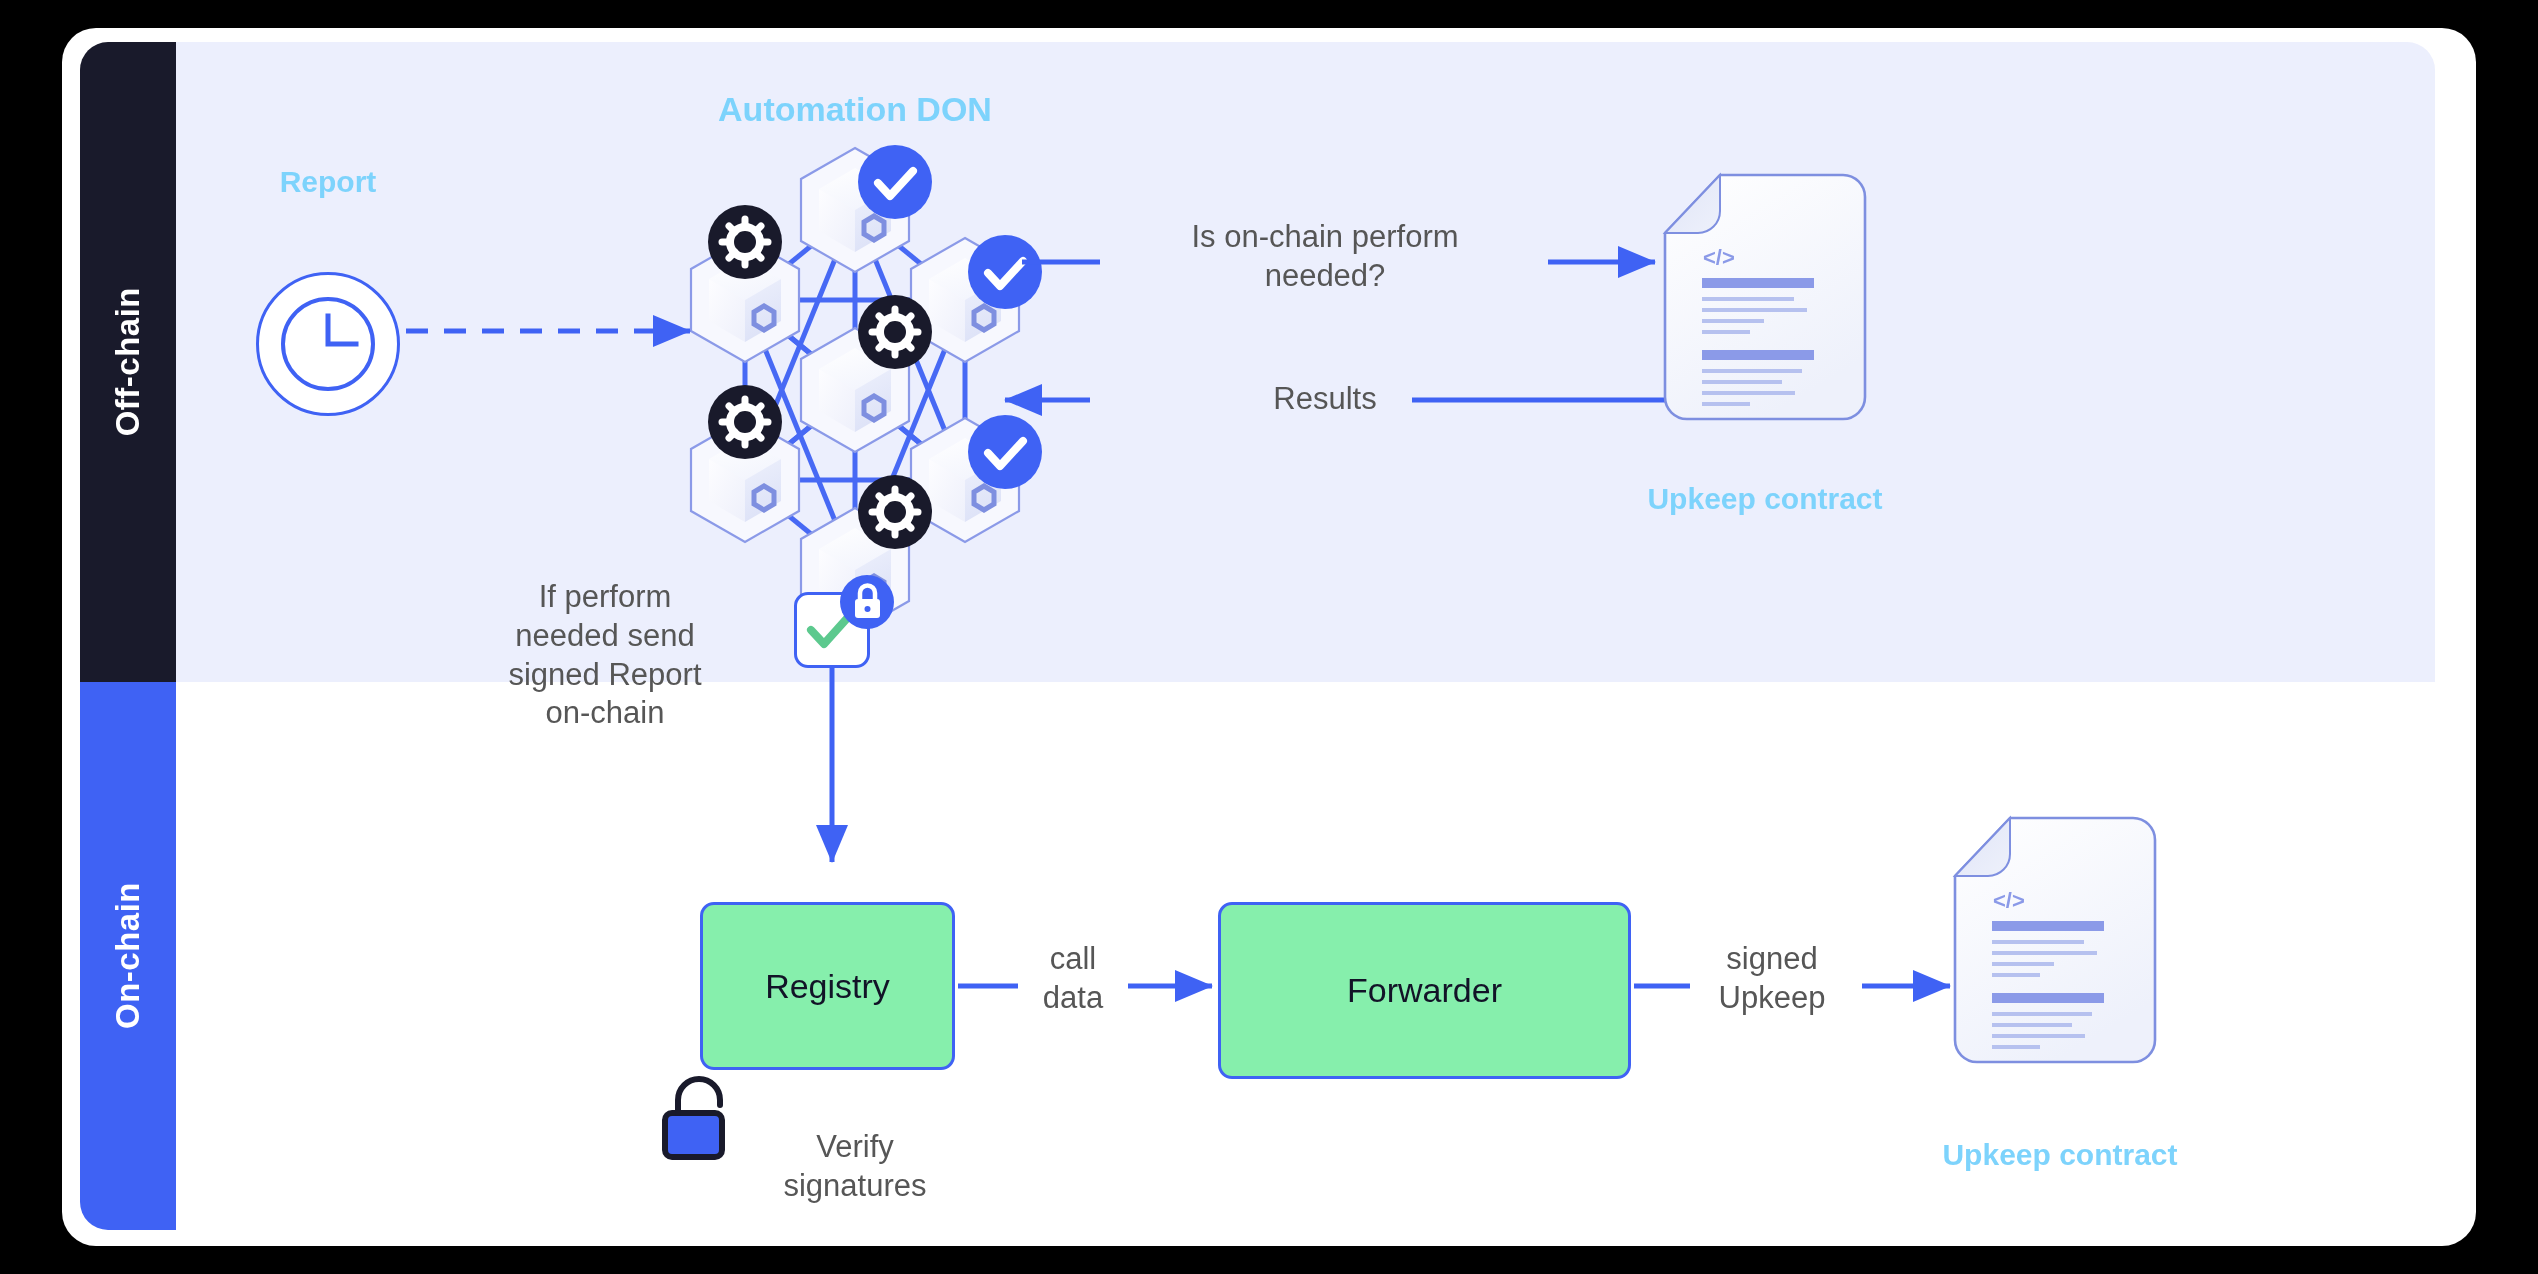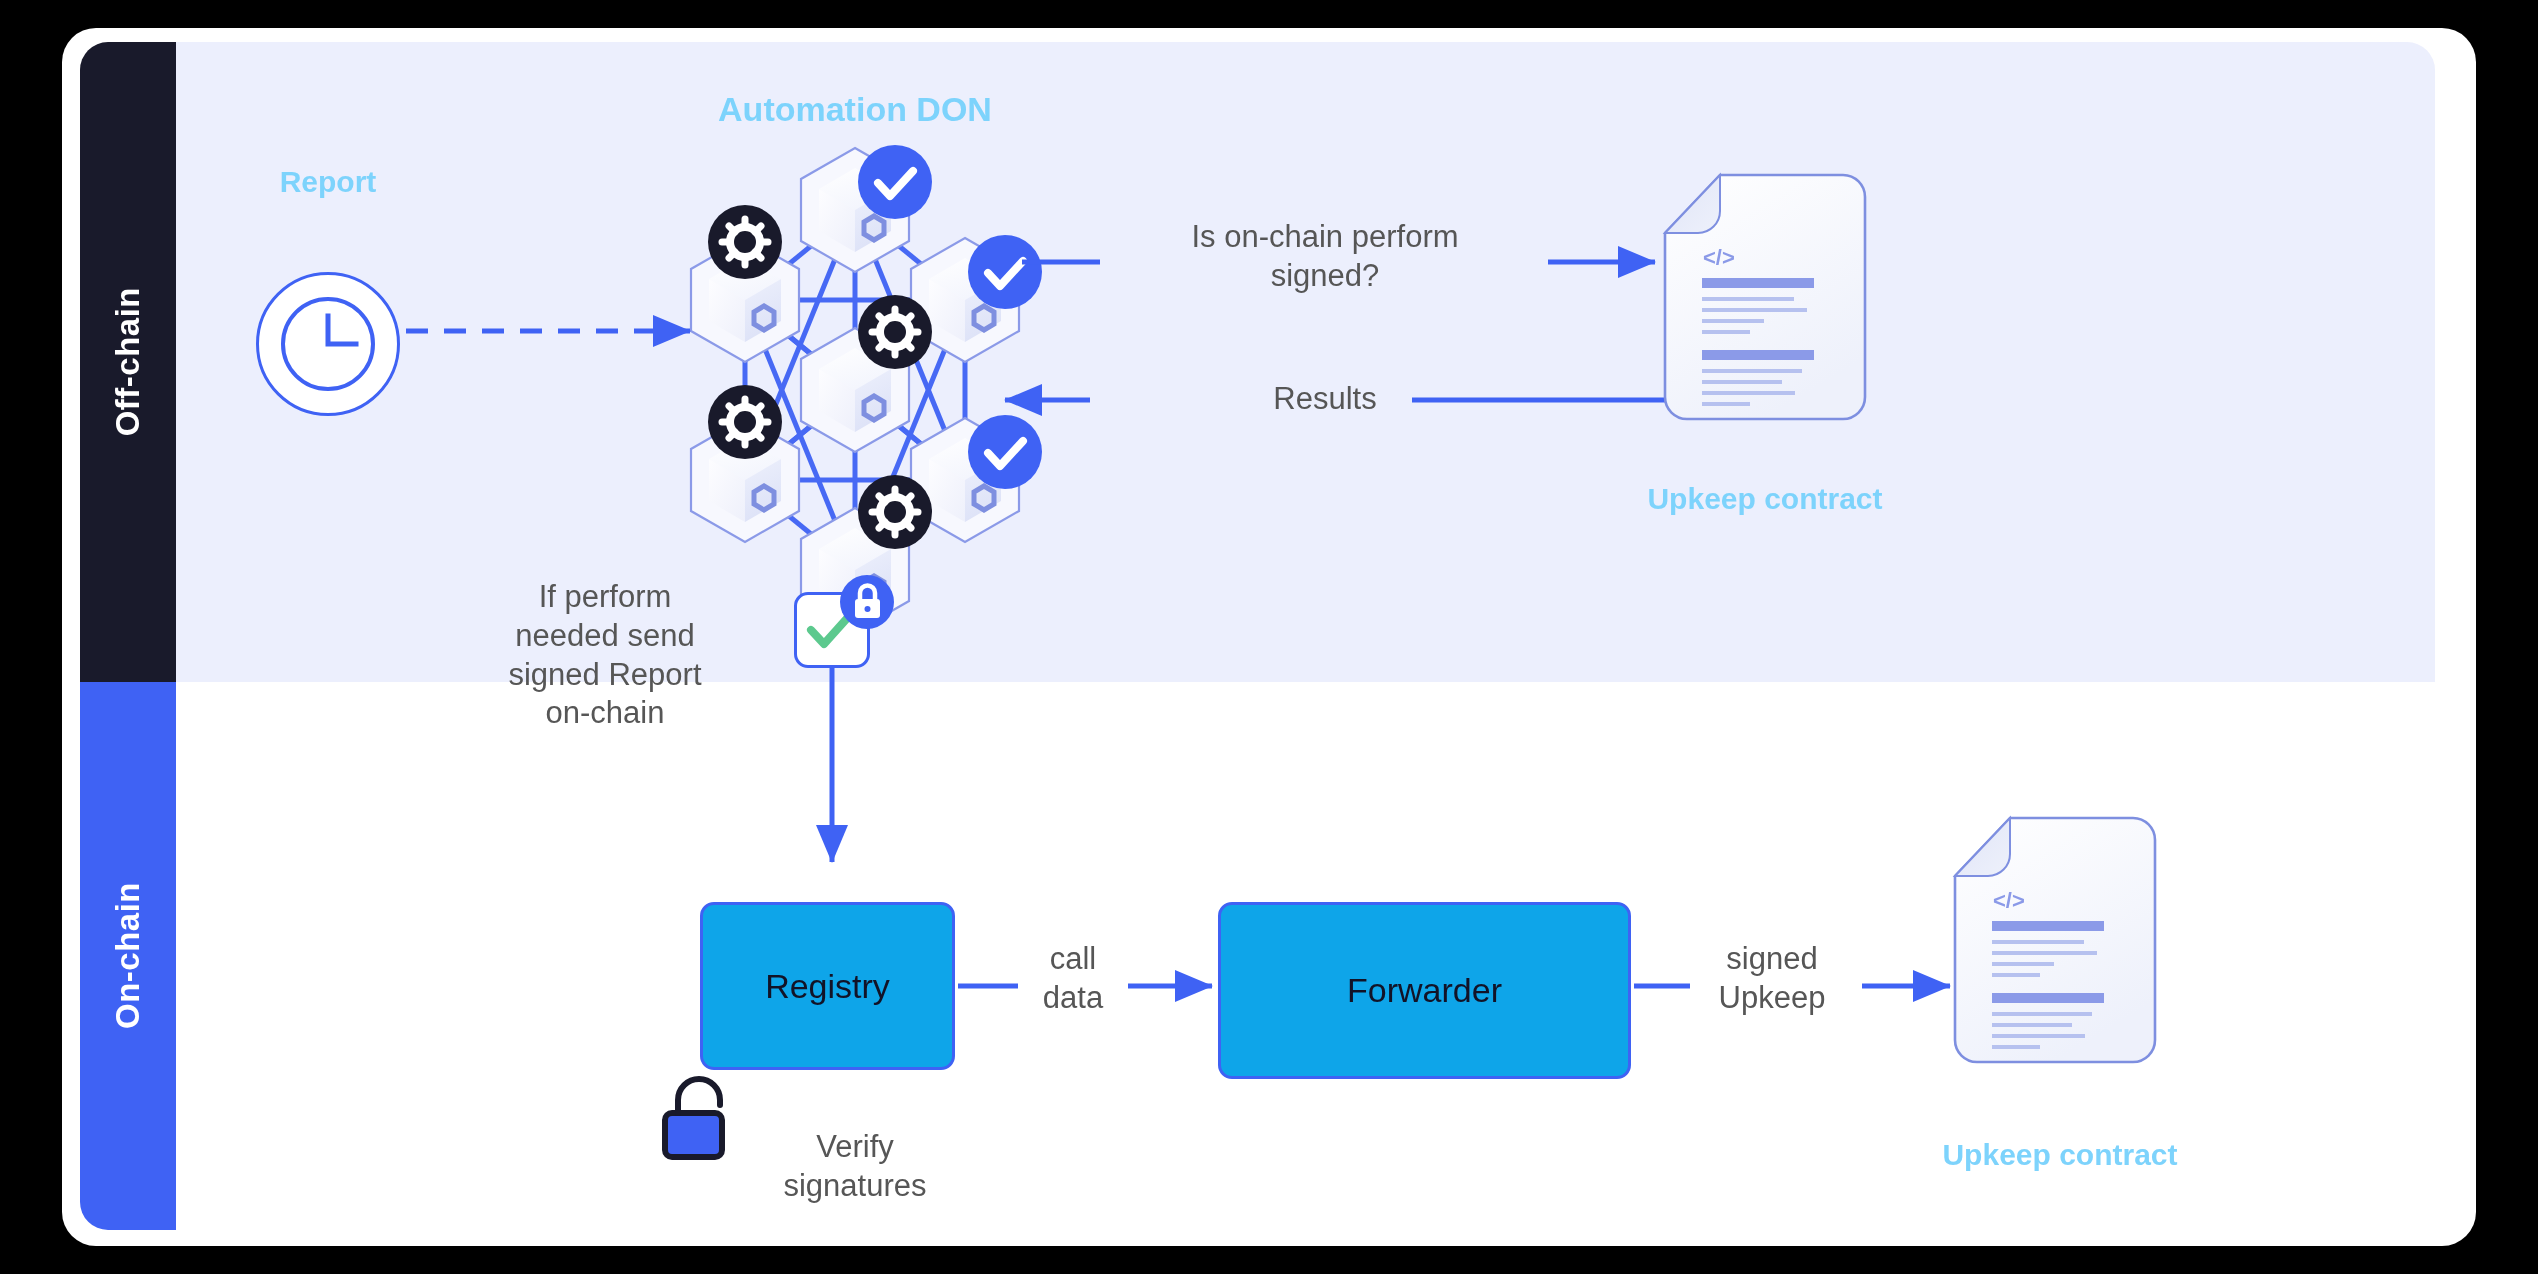--- a/index.html
+++ b/index.html
@@ -91,21 +91,21 @@
     left: 256px; top: 272px;
     width: 144px; height: 144px;
     border-radius: 50%;
     background: #ffffff;
     border: 3px solid #3f62f4;
   }
 
   
   .proc-box {
     position: absolute;
-    background: #0ea5e9;
+    background: #86efac;
     border: 3px solid #3f62f4;
     border-radius: 14px;
     display: flex;
     align-items: center;
     justify-content: center;
   }
   #registry-box { left: 700px; top: 902px; width: 255px; height: 168px; }
   #forwarder-box { left: 1218px; top: 902px; width: 413px; height: 177px; }
 
   
@@ -344,21 +344,21 @@
     <line x1="1022" y1="262" x2="1100" y2="262" stroke="#3f62f4" stroke-width="5"></line>
     <line x1="1548" y1="262" x2="1655" y2="262" stroke="#3f62f4" stroke-width="5" marker-end="url(#arrBlue)"></line>
 
     <line x1="1412" y1="400" x2="1665" y2="400" stroke="#3f62f4" stroke-width="5"></line>
     <line x1="1090" y1="400" x2="1005" y2="400" stroke="#3f62f4" stroke-width="5" marker-end="url(#arrBlue)"></line>
 
     <line x1="832" y1="630" x2="832" y2="862" stroke="#3f62f4" stroke-width="5" marker-end="url(#arrBlue)"></line>
   </svg>
 
   <div class="lbl lbl-grey" style="left:1100px; top:218px; width:450px;">Is on-chain perform
-signed?</div>
+needed?</div>
   <div class="lbl lbl-grey" style="left:1150px; top:380px; width:350px;">Results</div>
   <div class="lbl lbl-grey" style="left:440px; top:578px; width:330px;text-align:center;">If perform
 needed send
 signed Report
 on-chain</div>
 
   <div class="report-tile"></div>
   <svg class="overlay">
     <path d="M811 630 l13 14 l26 -29" fill="none" stroke="#5cc98e" stroke-width="8" stroke-linecap="round" stroke-linejoin="round"></path>
   </svg>

